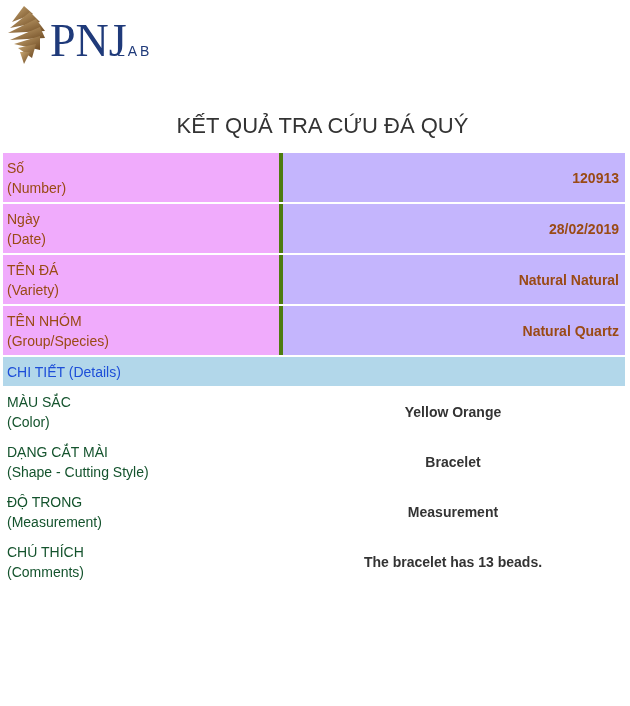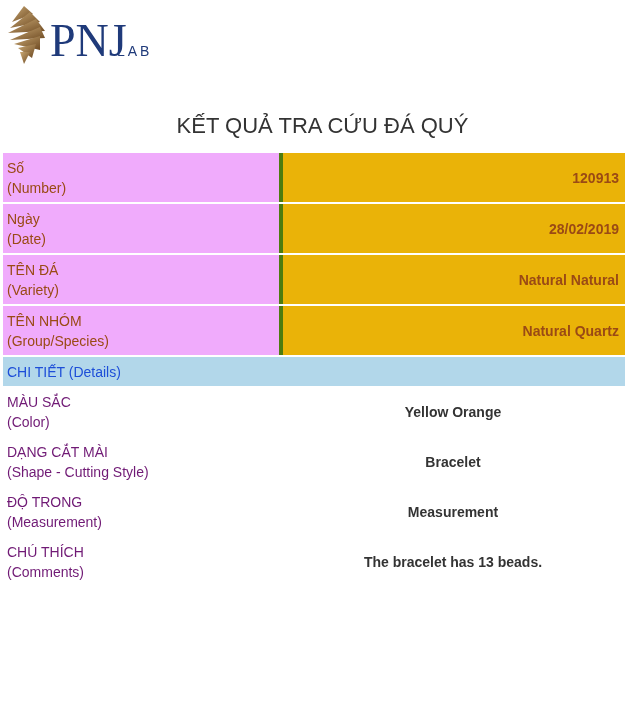--- a/index.html
+++ b/index.html
@@ -3,23 +3,23 @@
 <meta charset="utf-8">
 <style>
   html, body { margin: 0; padding: 0; background: #ffffff; }
   body { width: 630px; height: 706px; overflow: hidden; position: relative; font-family: "Liberation Sans", "DejaVu Sans", sans-serif; }
   .logo { position: absolute; left: 0; top: 0; width: 165px; height: 95px; }
   .logo svg { display: block; }
   .title { position: absolute; left: 0; top: 113px; width: 645px; text-align: center; font-size: 22px; color: #333333; letter-spacing: 0px; }
   table.result { position: absolute; left: 3px; top: 151px; width: 622px; border-collapse: separate; border-spacing: 0 2px; font-size: 14px; }
   table.result td { padding: 0 4px; vertical-align: middle; }
   .hdr td.lbl { background: #f0abfc; color: #9a4a15; width: 268px; height: 49px; line-height: 20px; border-right: 4px solid #4d7c0f; }
-  .hdr td.val { background: #eab308; color: #9a4a15; font-weight: bold; text-align: right; padding-right: 6px; height: 49px; }
+  .hdr td.val { background: #c4b5fd; color: #9a4a15; font-weight: bold; text-align: right; padding-right: 6px; height: 49px; }
   .section td { background: #b2d7ea; color: #1d4ed8; height: 29px; }
-  .det td.lbl { color: #701a75; height: 48px; line-height: 20px; margin-top: 23px; }
+  .det td.lbl { color: #14532d; height: 48px; line-height: 20px; margin-top: 23px; }
   .det td.val { color: #333333; font-weight: bold; text-align: center; padding-right: 6px; }
   .det td { background: transparent; }
   .block { display: block; }
 </style>
 </head>
 <body>
 
 <div class="logo">
   <svg width="165" height="95" viewBox="0 0 165 95">
     <defs>

